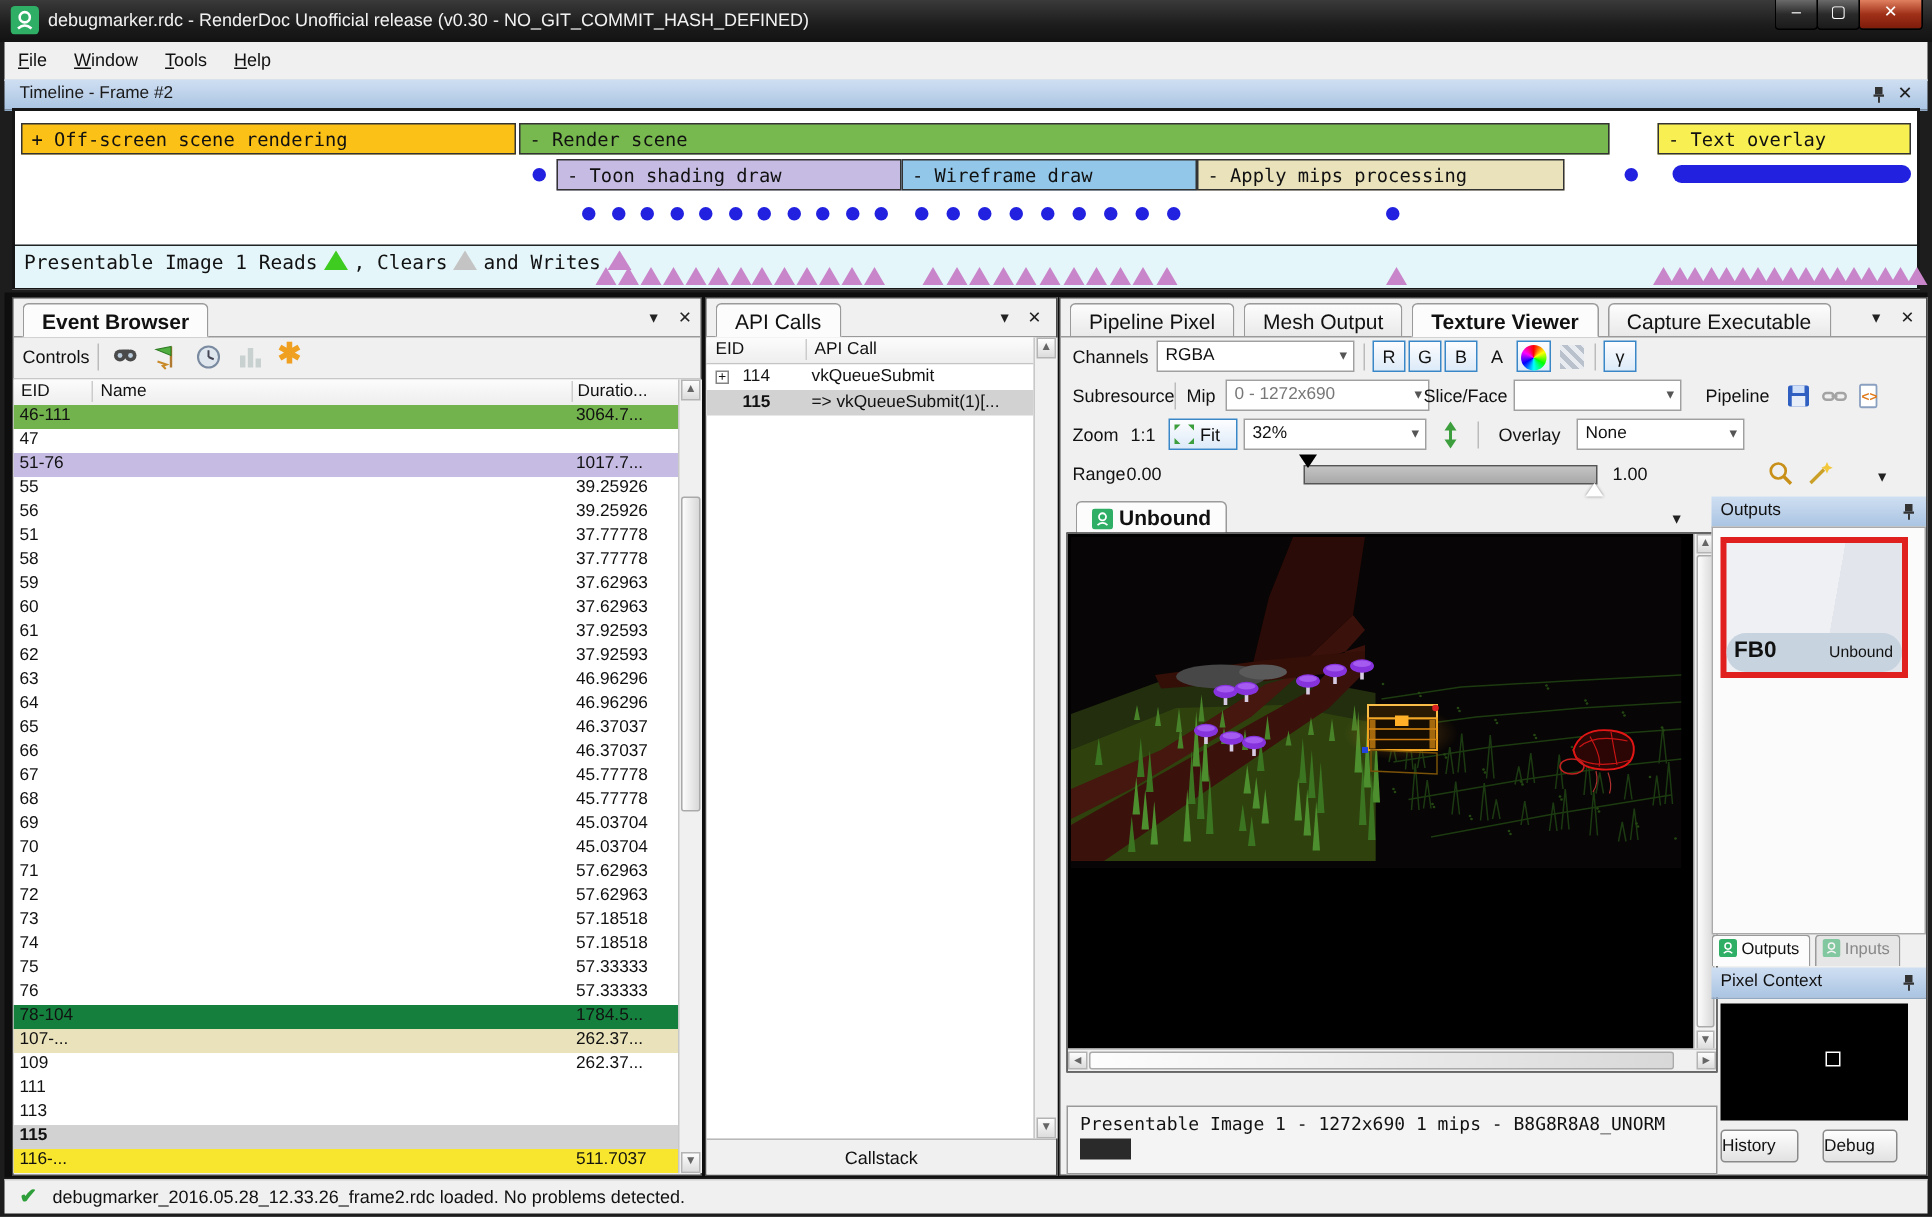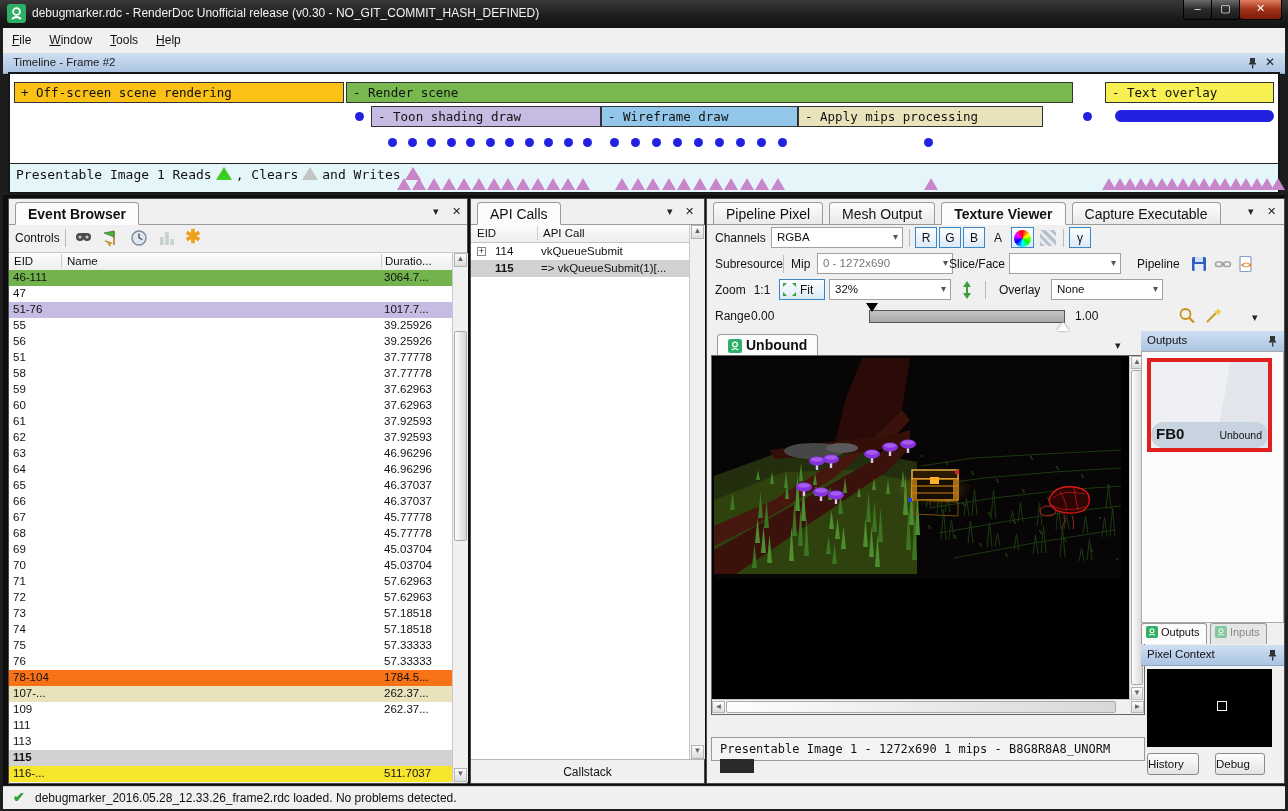--- a/index.html
+++ b/index.html
@@ -84,21 +84,21 @@
   .tv-row{position:absolute;left:0;width:577px;height:26px;}
   .tv-lbl{position:absolute;top:6px;font-size:12px;}
   .combo{position:absolute;top:2px;height:21px;background:#fff;border:1px solid #a0a0a0;box-sizing:border-box;font-size:11.5px;padding:3px 18px 0 5px;white-space:nowrap;overflow:hidden;}
   .combo:after{content:"▾";position:absolute;right:4px;top:3px;color:#555;font-size:10px;}
   .tbtn{position:absolute;top:2px;height:21px;background:linear-gradient(#fff,#eaeaea);border:1px solid #b0b0b0;box-sizing:border-box;text-align:center;font-size:12px;padding-top:3px;}
   .tbtn.on{border:1px solid #3a87c8;background:linear-gradient(#fdfdff,#dceaf8);}
   .swheel{border-radius:50%;width:17px;height:17px;background:conic-gradient(#f00,#ff0,#0f0,#0ff,#00f,#f0f,#f00);}
   .schecker{width:16px;height:16px;background:repeating-linear-gradient(45deg,#b9c2cc 0 3px,#e8ecf0 3px 6px);}
   #tv-preview-tabbar{position:absolute;left:4px;top:132px;width:434px;height:24px;border-bottom:1px solid #9a9a9a;}
   #tv-viewport{position:absolute;left:4px;top:156px;width:434px;height:360px;background:#000;border:1px solid #666;box-sizing:border-box;}
-  #tv-status{position:absolute;left:4px;top:538px;width:434px;height:24px;background:#f4f4f4;border:1px solid #999;box-sizing:border-box;}
+  #tv-status{position:absolute;left:4px;top:538px;width:434px;height:46px;background:#f4f4f4;border:1px solid #999;box-sizing:border-box;}
   #tv-status .txt{position:absolute;left:8px;top:4px;font-size:12px;}
   #tv-status .swatch{position:absolute;left:8px;top:21px;width:34px;height:14px;background:#2a2a2a;}
 
   
   #outputs-header,#pixelctx-header{background:linear-gradient(#cfdff2,#aac4e2);border-bottom:1px solid #8fa8c4;height:20px;position:absolute;font-size:11.5px;}
   #outputs-body{position:absolute;background:#fbfbfb;border:1px solid #aaa;box-sizing:border-box;}
   #fb-thumb{position:absolute;border:4px solid #e01f1f;background:linear-gradient(100deg,#eef0f4 60%,#e2e6ec 60%);box-sizing:border-box;}
   #fb-label{position:absolute;left:0;bottom:0;width:100%;height:26px;background:#c7d3df;border-radius:13px;}
   .mini-tab{display:inline-block;height:18px;border:1px solid #9a9a9a;border-bottom:none;border-radius:3px 3px 0 0;background:#e6e6e6;font-size:11px;padding:2px 6px 0 4px;vertical-align:bottom;}
   .mini-tab.active{background:#fcfcfc;}
@@ -391,21 +391,21 @@
         <div class="ebrow">
           <div class="eid">75</div>
           <div class="name"></div>
           <div class="dur">57.33333</div>
         </div>
         <div class="ebrow">
           <div class="eid">76</div>
           <div class="name"></div>
           <div class="dur">57.33333</div>
         </div>
-        <div class="ebrow" style="background: #f97316;">
+        <div class="ebrow" style="background: #15803d;">
           <div class="eid">78-104</div>
           <div class="name"></div>
           <div class="dur">1784.5...</div>
         </div>
         <div class="ebrow" style="background: rgb(233, 226, 187);">
           <div class="eid">107-...</div>
           <div class="name"></div>
           <div class="dur">262.37...</div>
         </div>
         <div class="ebrow">

